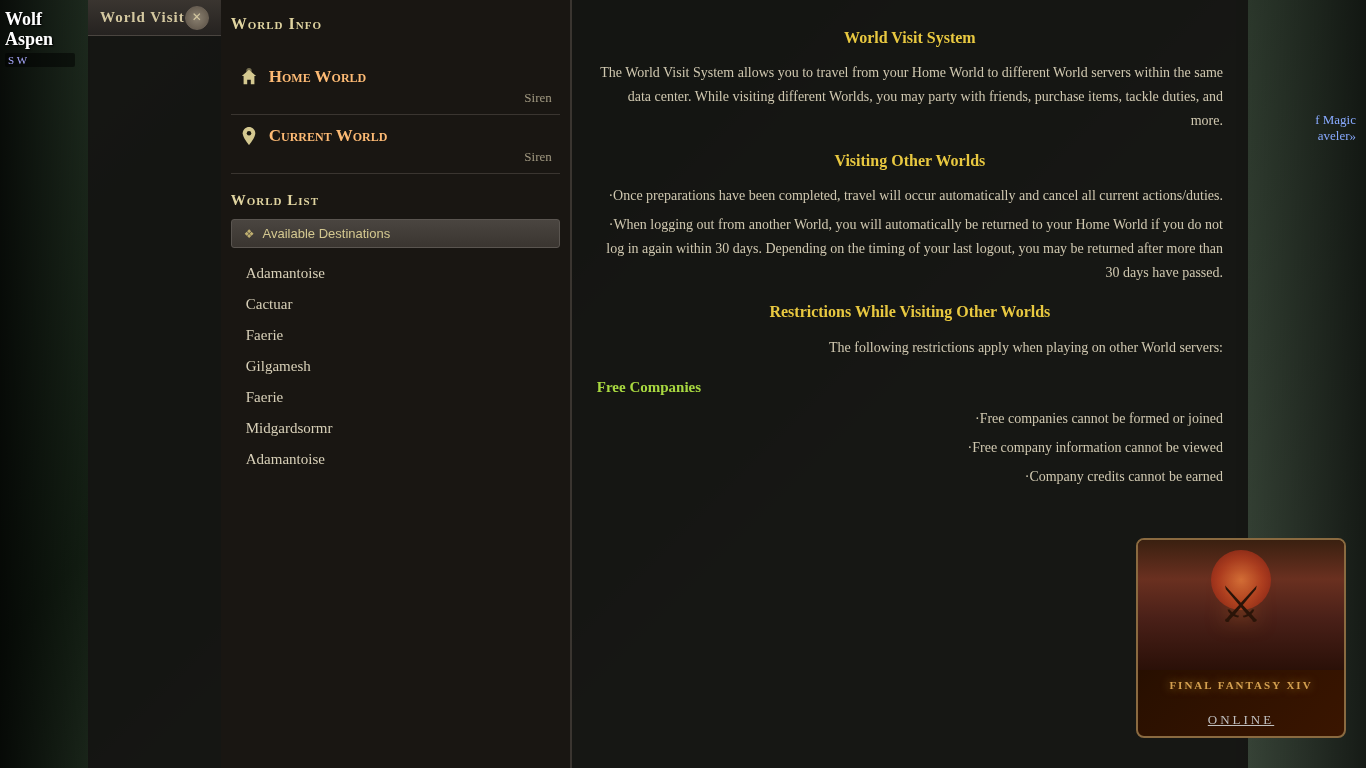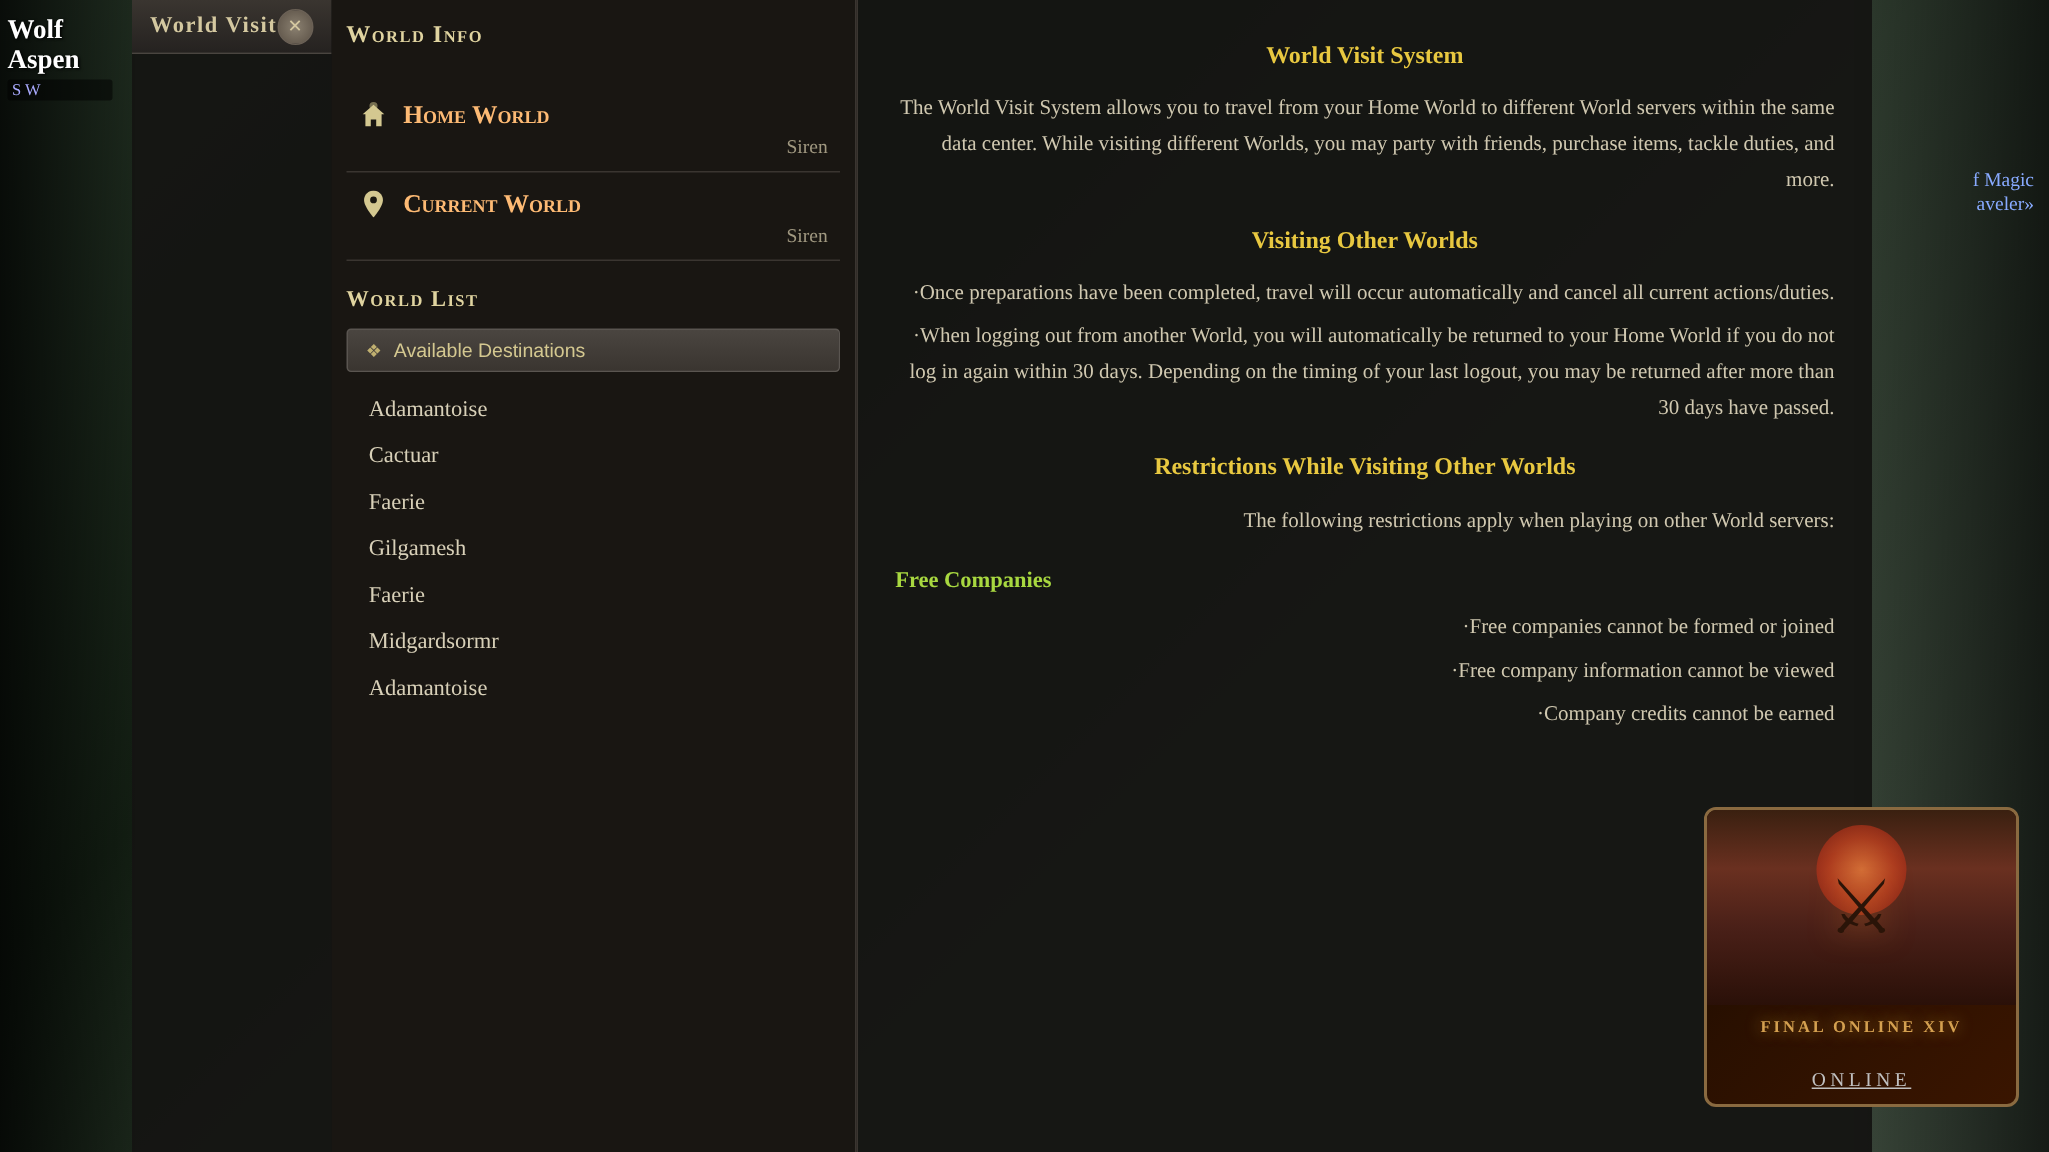--- a/index.html
+++ b/index.html
@@ -387,21 +387,21 @@
 <div class="right-text">
   <div class="right-arrow">f Magic</div>
   <div class="right-arrow">aveler»</div>
 </div>
 
 <div class="ffxiv-box">
   <div class="ffxiv-art">
     <div class="ffxiv-art-figures">⚔</div>
   </div>
   <div style="padding: 8px; text-align: center;">
-    <div class="ffxiv-logo-text">FINAL ONLINE XIV</div>
+    <div class="ffxiv-logo-text">FINAL FANTASY XIV</div>
     <div class="ffxiv-logo-sub">ONLINE</div>
   </div>
 </div>
 
 <div class="main-panel">
 
   <div class="title-bar">
     <span class="title-bar-text">World Visit</span>
     <div class="title-bar-icon">
       <span>✕</span>

